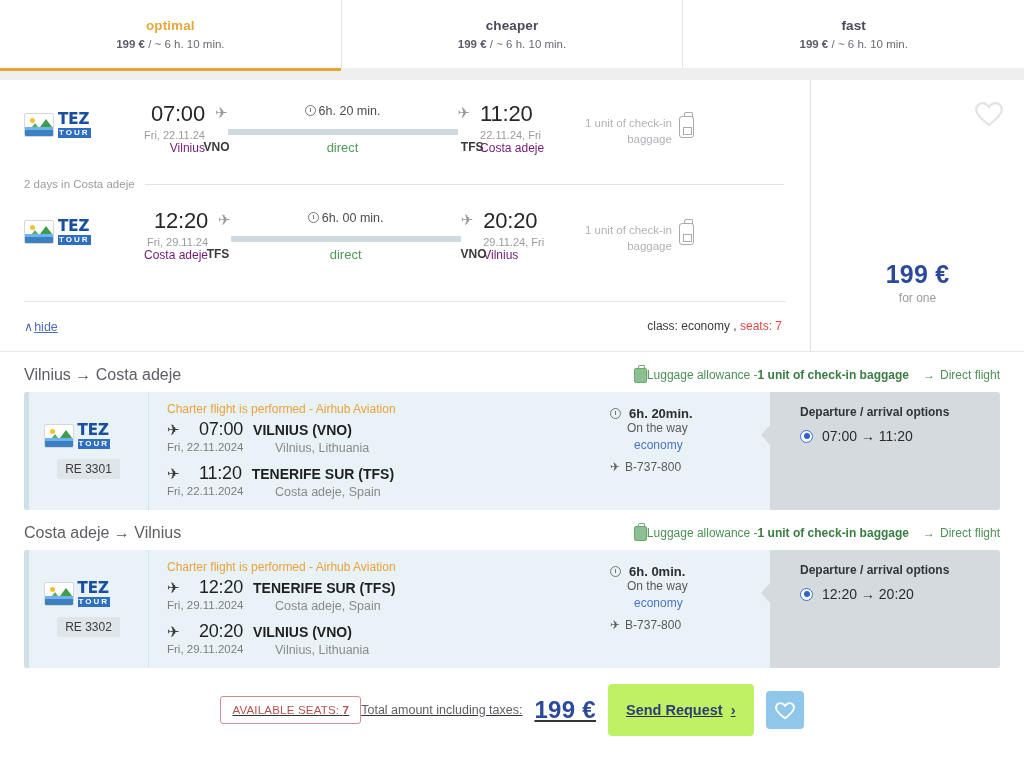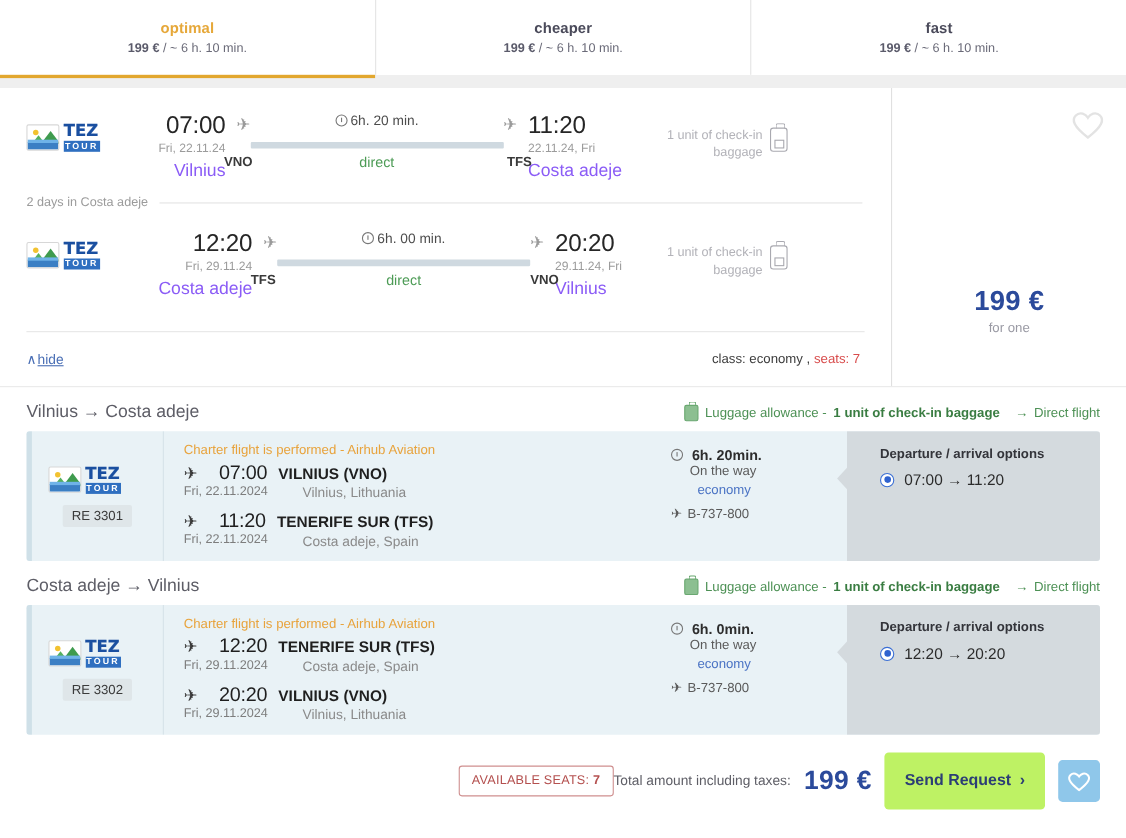--- a/index.html
+++ b/index.html
@@ -88,21 +88,21 @@
   .tez-tour {
     font-size:8px; font-weight:bold; color:#ffffff; background:#2f6fc0;
     letter-spacing:2px; text-align:center; padding:1px 1px; margin-top:1px;
   }
 
   .times { display:flex; align-items:flex-start; }
   .time-col { text-align:right; }
   .time-col.arr { text-align:left; }
   .time-big { font-size: 22px; color:#262626; font-weight:normal; line-height:1.05; letter-spacing:-.2px;}
   .time-date { font-size: 11px; color:#9b9b9b; margin-top:4px; white-space:nowrap;}
-  .time-city { font-size: 16px; color:#8b5cf6; margin-top:6px; white-space:nowrap;}
+  .time-city { font-size: 12px; color:#701a75; margin-top:0; white-space:nowrap;}
 
   .mid-col { width: 230px; text-align:center; position:relative; }
   .dur { font-size: 12.5px; color:#4c4c4c; display:inline-flex; align-items:center; gap:3px; }
   .clock-ic { display:inline-block; width:11px; height:11px; border:1.3px solid #777;
               border-radius:50%; position:relative; }
   .clock-ic::after{content:"";position:absolute;left:4px;top:1.5px;width:1px;height:4px;background:#777;}
   .bar { height: 6px; background:#cfd9e0; border-radius:1px; margin-top: 9px; }
   .direct { font-size: 13px; color:#4c9b55; margin-top: 5px; }
   .code { font-size: 12px; color:#3a3a3a; font-weight:bold; position:absolute; top:38px;}
   .code.dep { left:-24px; }
@@ -130,21 +130,21 @@
   .class-seats { position:absolute; right:4px; top:18px; font-size:12px; color:#3b3b3b;}
   .class-seats .seats-lbl { color:#d84b4b; }
   .class-seats .seats-val { color:#d84b4b; }
 
   
   .seg { padding: 0 24px; }
   .seg-head { display:flex; align-items:center; justify-content:space-between;
               height: 40px; padding-top: 6px; }
   .seg-title { font-size: 16px; color:#5d5d66; }
   .seg-right { display:flex; align-items:center; gap:14px; font-size: 12px; }
-  .lug { display:flex; align-items:center; gap:6px; color:#4d9155; }
+  .lug { display:flex; align-items:center; color:#4d9155; }
   .lug b { color:#3a7d42; }
   .lug-ic { width:13px; height:15px; border:1.5px solid #6aa871; border-radius:2px; position:relative;
             background:#8cbf91;}
   .lug-ic::before{content:"";position:absolute;left:3px;top:-4px;width:5px;height:3px;
                   border:1.5px solid #6aa871;border-bottom:none;border-radius:2px 2px 0 0;}
   .direct-flight { color:#4d9155; display:flex; align-items:center; gap:5px;}
 
   .flight-card { display:flex; background:#e9f2f6; border-radius:3px; overflow:hidden;
                  height: 118px; position:relative; }
   .fc-accent { width:5px; background:#cfe0e8; flex:0 0 5px; }
@@ -176,22 +176,22 @@
   }
   .opts-title { font-size: 12px; font-weight:bold; color:#33343a; }
   .opt-row { display:flex; align-items:center; gap:9px; margin-top: 9px; cursor:pointer; }
   .radio { width:13px; height:13px; border-radius:50%; border:1.5px solid #3b6fd4;
            background:#fff; position:relative; flex:0 0 13px;}
   .radio::after{content:"";position:absolute;left:2.5px;top:2.5px;width:6px;height:6px;
                 border-radius:50%;background:#2f62cf;}
   .opt-txt { font-size: 14px; color:#2b2b2b; }
 
   
-  .footer { display:flex; align-items:center; justify-content:flex-end;
-            padding: 16px 24px 0 24px; }
+  .footer { display:flex; align-items:center; justify-content:center;
+            padding: 16px 24px 0 24px; text-decoration: underline; }
   .seats-box { border:1px solid #cf8f8f; border-radius:3px; padding: 7px 11px;
                font-size: 11.5px; color:#b4504f; letter-spacing:.2px; }
   .seats-box b { font-weight:bold; }
   .footer-right { display:flex; align-items:center; gap:12px; }
   .total-lbl { font-size: 12.5px; color:#5e5e66; }
   .total-amt { font-size: 24px; font-weight:bold; color:#2b4a9b; letter-spacing:.3px; }
   .send-btn { background:#bef264; color:#2c3e75; font-weight:bold; font-size:14.5px;
               border:none; border-radius:4px; padding: 18px 18px; cursor:pointer;
               display:flex; align-items:center; gap:8px; }
   .send-btn .chev { font-weight:bold; }

